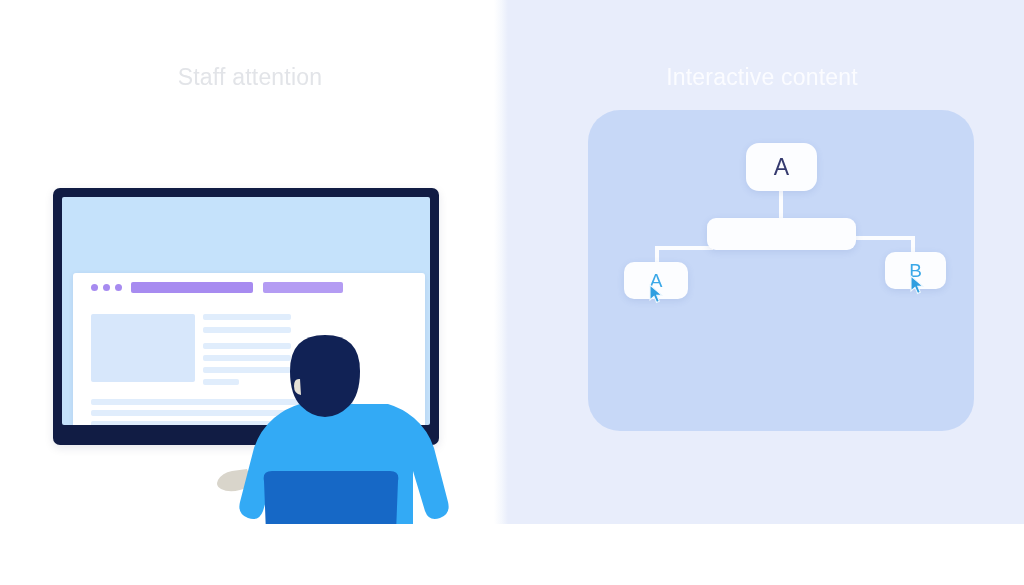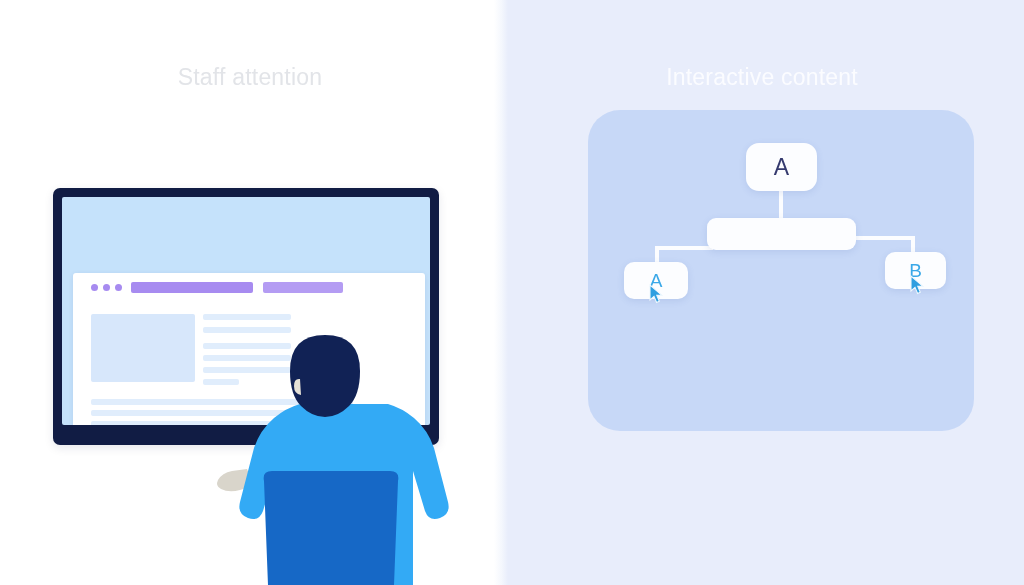--- a/index.html
+++ b/index.html
@@ -6,21 +6,21 @@
     margin: 0;
     padding: 0;
     background: #ffffff;
   }
   body {
     font-family: "Liberation Sans", sans-serif;
   }
   .stage {
     position: relative;
     width: 1024px;
-    height: 585px;
+    height: 524px;
     overflow: hidden;
     background: #ffffff;
   }
 
   
   .panel-left {
     position: absolute;
     left: 0; top: 0;
     width: 500px; height: 585px;
     background: #ffffff;

